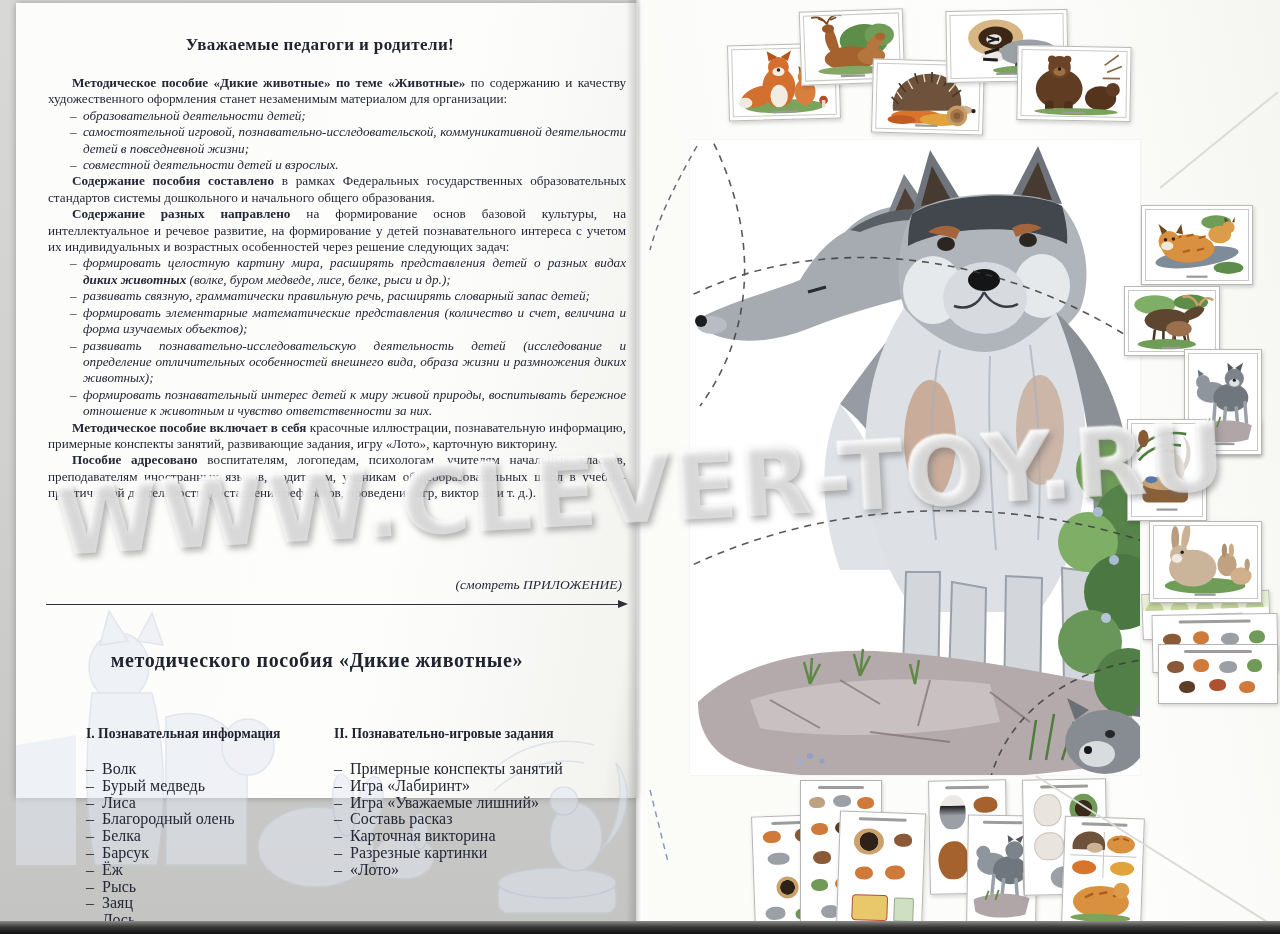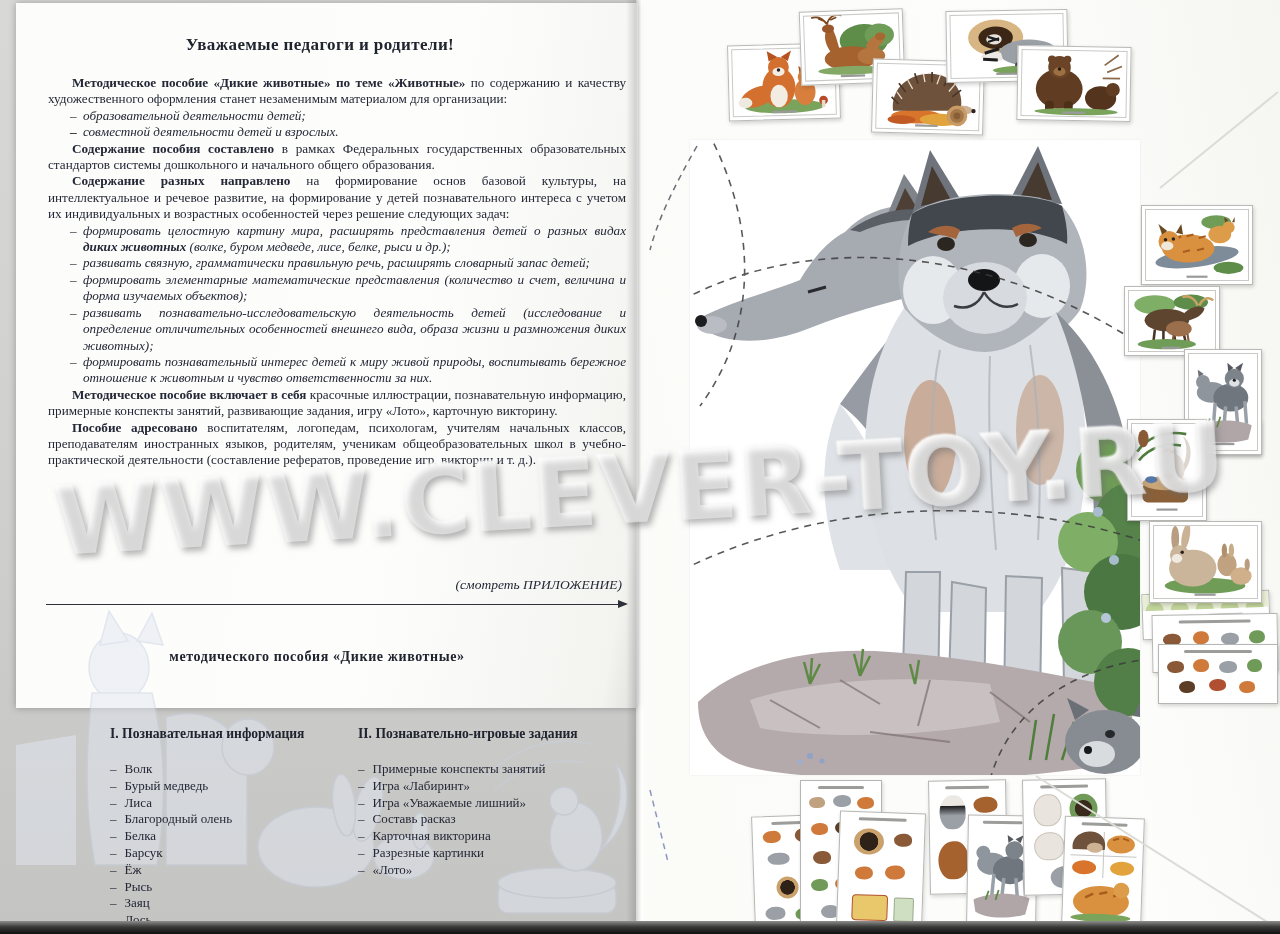--- a/index.html
+++ b/index.html
@@ -1,43 +1,43 @@
 <!DOCTYPE html>
 <html><head>
 <meta charset="utf-8">
 <style>
   html,body{margin:0;padding:0;background:#c8c8c6;}
   .photo{position:relative;width:1280px;height:934px;overflow:hidden;
          background:linear-gradient(180deg,#d8d8d6 0%,#d0d0ce 50%,#c4c4c2 100%);
          font-family:"Liberation Serif",serif;}
   
-  .left-page{position:absolute;left:16px;top:3px;width:622px;height:705px;z-index:1;
+  .left-page{position:absolute;left:16px;top:3px;width:622px;height:795px;z-index:1;
              background:linear-gradient(100deg,#fcfcfa 0%,#fdfdfc 62%,#f3f3f0 95%,#e0e0dc 100%);
              box-shadow:0 0 7px rgba(0,0,0,.28);}
   .lp-title{position:absolute;top:32px;left:0;right:14px;text-align:center;
             font-size:17px;font-weight:bold;letter-spacing:.4px;color:#20242f;}
   .lp-body{position:absolute;top:72px;left:32px;width:578px;font-size:13.2px;
            line-height:16.4px;text-align:justify;color:#242736;}
   .lp-body p{margin:0;text-indent:24px;}
   .lp-body ul{margin:0;padding:0;list-style:none;}
   .lp-body li{position:relative;padding-left:35px;font-style:italic;}
   .lp-body li .d{position:absolute;left:22px;font-style:normal;}
   .appendix{position:absolute;top:574px;right:16px;font-size:13.5px;font-style:italic;color:#242736;}
   .arrow-line{position:absolute;top:601px;left:30px;width:580px;border-top:1.6px solid #2e313b;}
   .arrow-line:after{content:"";position:absolute;right:-2px;top:-5.5px;width:0;height:0;
                     border-left:10px solid #2e313b;border-top:4.5px solid transparent;border-bottom:4.5px solid transparent;}
   .toc-h1{position:absolute;top:622px;left:0;right:20px;text-align:center;
           font-size:15.5px;font-weight:bold;letter-spacing:1.6px;color:#20242f;}
   .toc-h2{position:absolute;top:646px;left:0;right:20px;text-align:center;
-          font-size:14px;font-weight:bold;letter-spacing:.6px;color:#20242f;}
+          font-size:20px;font-weight:bold;letter-spacing:.6px;color:#20242f;}
   .cols{position:absolute;top:723px;left:0;right:0;height:196px;}
-  .col{position:absolute;top:0;margin-left:24px;}
+  .col{position:absolute;top:0;}
   .c1{left:70px;width:240px;} .c2{left:318px;width:260px;}
   .col h4{margin:0 0 19px 0;font-size:13.6px;font-weight:bold;color:#20242f;}
-  .col ul{margin:0;padding:0;list-style:none;font-size:13px;line-height:16.8px;color:#242736;}
+  .col ul{margin:0;padding:0;list-style:none;font-size:16px;line-height:16.8px;color:#242736;}
   .col .d{margin-right:8px;}
   .sketches{position:absolute;left:0;top:592px;width:622px;height:327px;pointer-events:none;}
   
   .right-side{position:absolute;left:636px;top:0;width:644px;height:924px;z-index:0;
               background:linear-gradient(260deg,#f5f5f1 0%,#fdfdfc 35%,#fbfbf8 100%);}
   .spine{position:absolute;left:626px;top:0;width:22px;height:924px;z-index:2;
          background:linear-gradient(90deg,rgba(0,0,0,0) 0%,rgba(60,60,65,.20) 45%,rgba(255,255,255,.6) 70%,rgba(0,0,0,0) 100%);}
   .wolf-panel{position:absolute;left:690px;top:140px;width:450px;height:635px;z-index:2;background:#fff;
               box-shadow:0 0 2px rgba(0,0,0,.08);}
   .card{position:absolute;background:#fff;border:1px solid #b9b9b6;box-shadow:1px 2px 4px rgba(0,0,0,.18);
@@ -90,21 +90,21 @@
         <path d="M588,252 C614,230 618,190 600,168 C610,200 600,236 584,256 Z"></path>
       </g>
     </svg>
 
     <div class="lp-title">Уважаемые педагоги и родители!</div>
 
     <div class="lp-body">
       <p><b>Методическое пособие «Дикие животные» по теме «Животные»</b><span> по содержанию и качеству художественного оформления станет незаменимым материалом для организации:</span></p>
       <ul>
         <li><span class="d">–</span><span>образовательной деятельности детей;</span></li>
-        <li><span class="d">–</span></li>
+        <li><span class="d">–</span><span>самостоятельной игровой, познавательно-исследовательской, коммуникативной деятельности детей в повседневной жизни;</span></li>
         <li><span class="d">–</span><span>совместной деятельности детей и взрослых.</span></li>
       </ul>
       <p><b>Содержание пособия составлено</b><span> в рамках Федеральных государственных образовательных стандартов системы дошкольного и начального общего образования.</span></p>
       <p><b>Содержание разных направлено</b><span> на формирование основ базовой культуры, на интеллектуальное и речевое развитие, на формирование у детей познавательного интереса с учетом их индивидуальных и возрастных особенностей через решение следующих задач:</span></p>
       <ul>
         <li><span class="d">–</span><span>формировать целостную картину мира, расширять представления детей о разных видах </span><b>диких животных</b><span> (волке, буром медведе, лисе, белке, рыси и др.);</span></li>
         <li><span class="d">–</span><span>развивать связную, грамматически правильную речь, расширять словарный запас детей;</span></li>
         <li><span class="d">–</span><span>формировать элементарные математические представления (количество и счет, величина и форма изучаемых объектов);</span></li>
         <li><span class="d">–</span><span>развивать познавательно-исследовательскую деятельность детей (исследование и определение отличительных особенностей внешнего вида, образа жизни и размножения диких животных);</span></li>
         <li><span class="d">–</span><span>формировать познавательный интерес детей к миру живой природы, воспитывать бережное отношение к животным и чувство ответственности за них.</span></li>

